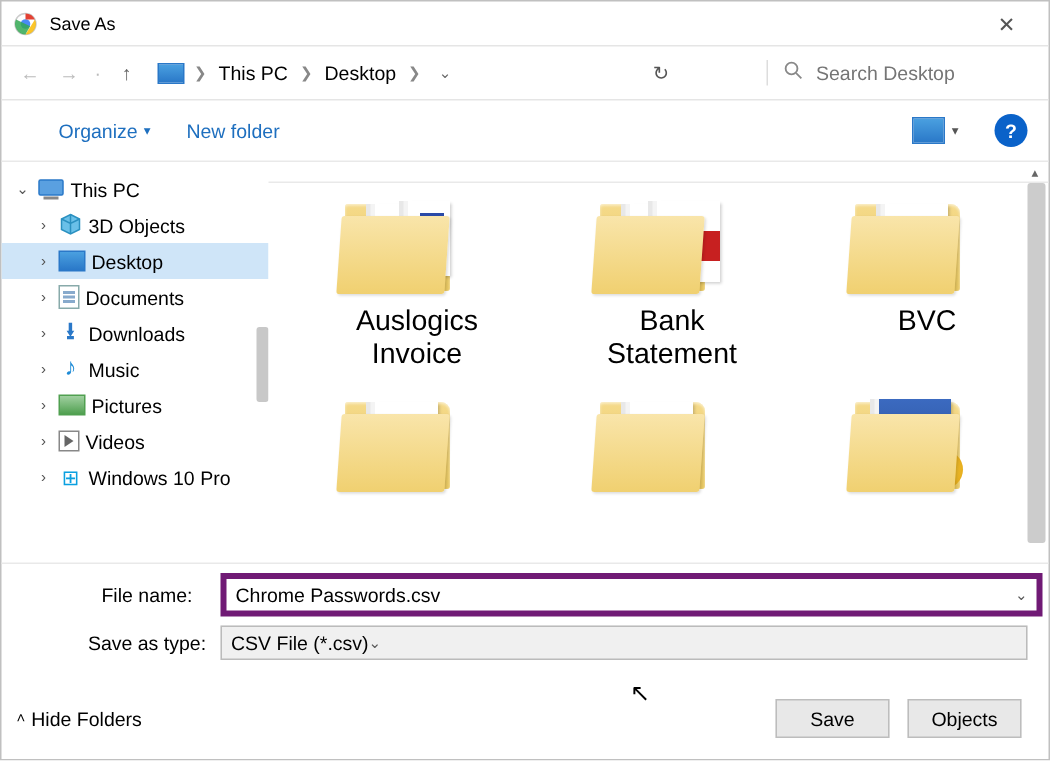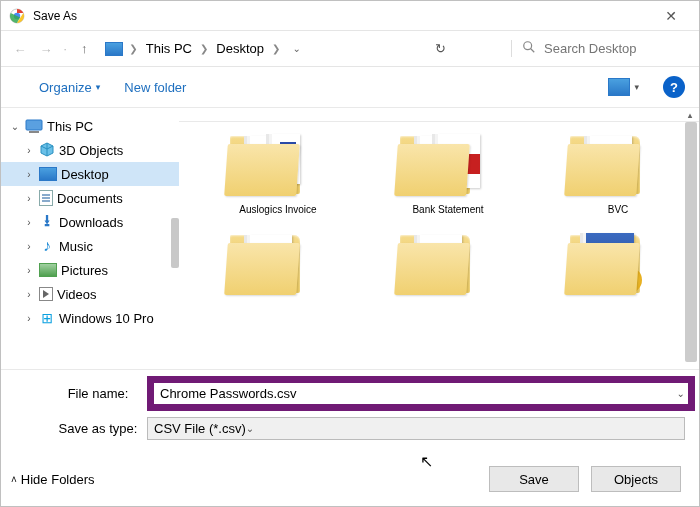--- a/index.html
+++ b/index.html
@@ -65,37 +65,37 @@
   .fv-body { flex: 1; padding: 8px 16px; display: flex; flex-wrap: wrap; gap: 14px 30px; align-content: flex-start; overflow: hidden; }
   .item { width: 140px; display: flex; flex-direction: column; align-items: center; cursor: pointer; }
   .folder-icon { width: 90px; height: 70px; position: relative; margin-bottom: 4px; }
   .folder-back { position:absolute; left:10px; top:6px; width:70px; height:58px; background: linear-gradient(#f5da8a,#e9c860); border-radius: 2px 6px 2px 2px; box-shadow: inset 0 1px 2px rgba(255,255,255,.6); }
   .folder-front { position:absolute; left:6px; top:14px; width:72px; height:52px; background: linear-gradient(#f9e5aa,#f0d070); border-radius: 2px; transform: skewX(-4deg); box-shadow: 1px 1px 2px rgba(0,0,0,.15); }
   .folder-doc { position:absolute; left:30px; top:6px; width:42px; height:54px; background:#fff; box-shadow: -3px 0 0 #f4f4f4, -6px 0 0 #e8e8e8, 1px 1px 2px rgba(0,0,0,.2); }
   .folder-doc.pdf .band { position:absolute; left:-6px; top:20px; right:0; height:20px; background:#c72020; color:#fff; font-weight:bold; font-size:11px; display:flex; align-items:center; padding-left:6px; letter-spacing:1px; }
   .folder-doc.lines::after { content:""; position:absolute; left:8px; right:4px; top:8px; height:2px; background:#2a4aa8; box-shadow: 0 4px 0 #2a4aa8, 0 8px 0 #2a4aa8, 0 12px 0 #2a4aa8, 0 16px 0 #2a4aa8; }
   .folder-doc.word { background: linear-gradient(#3b6ac0,#274a90); width:48px; height:56px; left:26px; top:4px; display:flex; align-items:center; justify-content:center; color:#fff; font-weight:bold; font-size:20px; }
   .folder-dev { position:absolute; right:8px; bottom:6px; width:26px; height:26px; background:radial-gradient(#f7d040,#e0a010); border-radius:50%; }
-  .item .caption { font-size: 10px; text-align: center; margin-left: 26px; }
+  .item .caption { font-size: 19px; text-align: center; margin-left: 26px; }
   .fv-scroll-thumb { position:absolute; right:2px; top:14px; width:12px; height:240px; background:#ccc; border-radius:2px; }
   .fv-scroll-arrow { position:absolute; right:4px; width:10px; text-align:center; color:#666; font-size:9px; }
 
   
   .fields { padding: 6px 14px 6px 54px; }
   .field-row { display: flex; align-items: center; margin-bottom: 6px; }
   .field-label { width: 86px; text-align: center; margin-right: 6px; font-size: 13px; }
-  .field-input { flex: 1; border: 7px solid #701a75; padding: 3px 6px; font-size: 13px; background: #fff; }
+  .field-input { flex: 1; border: 4px solid #701a75; padding: 3px 6px; font-size: 13px; background: #fff; }
   .field-select { flex: 1; border: 1px solid #bbb; background:#f0f0f0; padding: 3px 6px; font-size: 13px; display:flex; justify-content:flex-start; align-items:center; cursor:pointer; }
   .field-select .dd { color:#555; font-size:10px; }
 
   
   .footer { display: flex; align-items: center; padding: 14px 18px 14px 10px; gap: 12px; }
   .hide-folders { display: flex; align-items: center; gap: 4px; cursor: pointer; font-size: 13px; }
   .footer-spacer { flex: 1; }
-  .btn { width: 90px; height: 26px; background: #e8e8e8; border: 1px solid #bdbdbd; display:flex; align-items:center; justify-content:center; font-size: 13px; cursor: pointer; }
+  .btn { width: 76px; height: 26px; background: #e8e8e8; border: 1px solid #bdbdbd; display:flex; align-items:center; justify-content:center; font-size: 13px; cursor: pointer; }
   .cursor { position:absolute; left:420px; top:452px; font-size:16px; color:#000; pointer-events:none; }
 </style>
 </head>
 <body>
 
 <div class="dialog">
 
   <div class="titlebar">
     <span class="chrome-icon">
       <svg viewBox="0 0 16 16">

